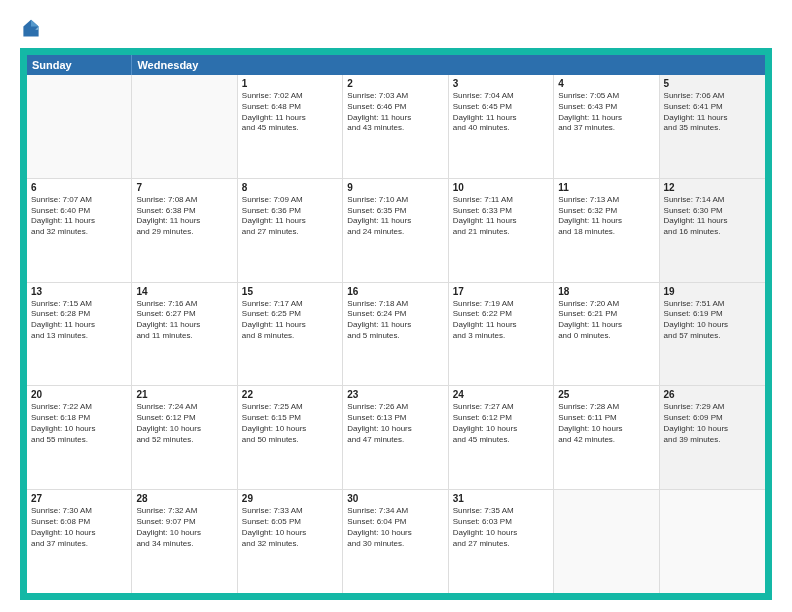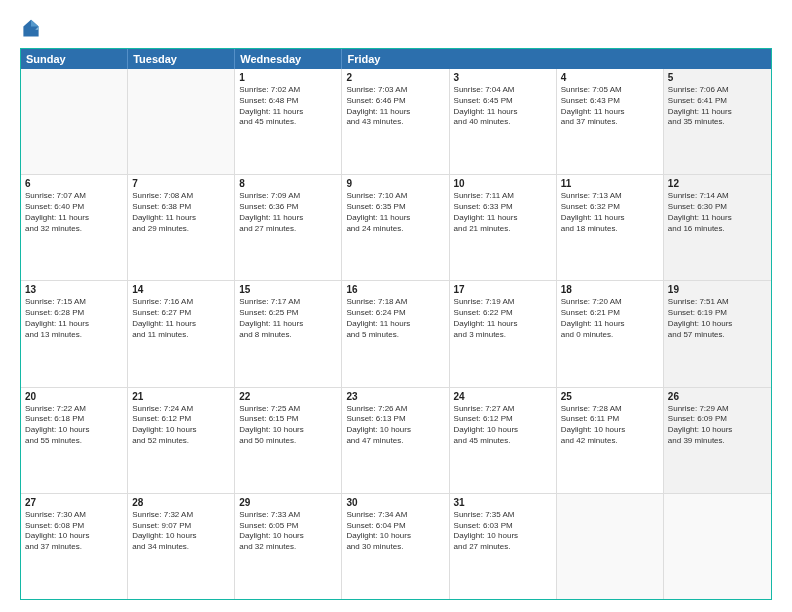--- a/index.html
+++ b/index.html
@@ -47,21 +47,21 @@
       color: #222;
     }
     .subtitle {
       font-size: 13px;
       color: #444;
     }
     .calendar {
       flex: 1;
       display: flex;
       flex-direction: column;
-      border: 1px solid #14b8a6;
+      border: 7px solid #14b8a6;
     }
     .cal-header {
       display: grid;
       grid-template-columns: repeat(7, 1fr);
       background: #2c6fad;
     }
     .cal-header-cell {
       color: #fff;
       font-size: 11px;
       font-weight: bold;
@@ -123,23 +123,21 @@
     </div>
     <div class="title-block">
       <div class="month-title"></div>
       <div class="subtitle"></div>
     </div>
   </div>
 
   <div class="calendar">
     <div class="cal-header" id="cal-header">
         <div class="cal-header-cell">Sunday</div>
-        <div class="cal-header-cell">Tuesday</div>
         <div class="cal-header-cell">Wednesday</div>
-        <div class="cal-header-cell">Friday</div>
       </div>
     <div class="cal-body" id="cal-body">
         <div class="cal-row">
           <div class="cal-cell empty"></div>
           <div class="cal-cell empty"></div>
           <div class="cal-cell">
             <div class="day-num">1</div>
             <div class="cell-line">Sunrise: 7:02 AM</div>
             <div class="cell-line">Sunset: 6:48 PM</div>
             <div class="cell-line">Daylight: 11 hours</div>

